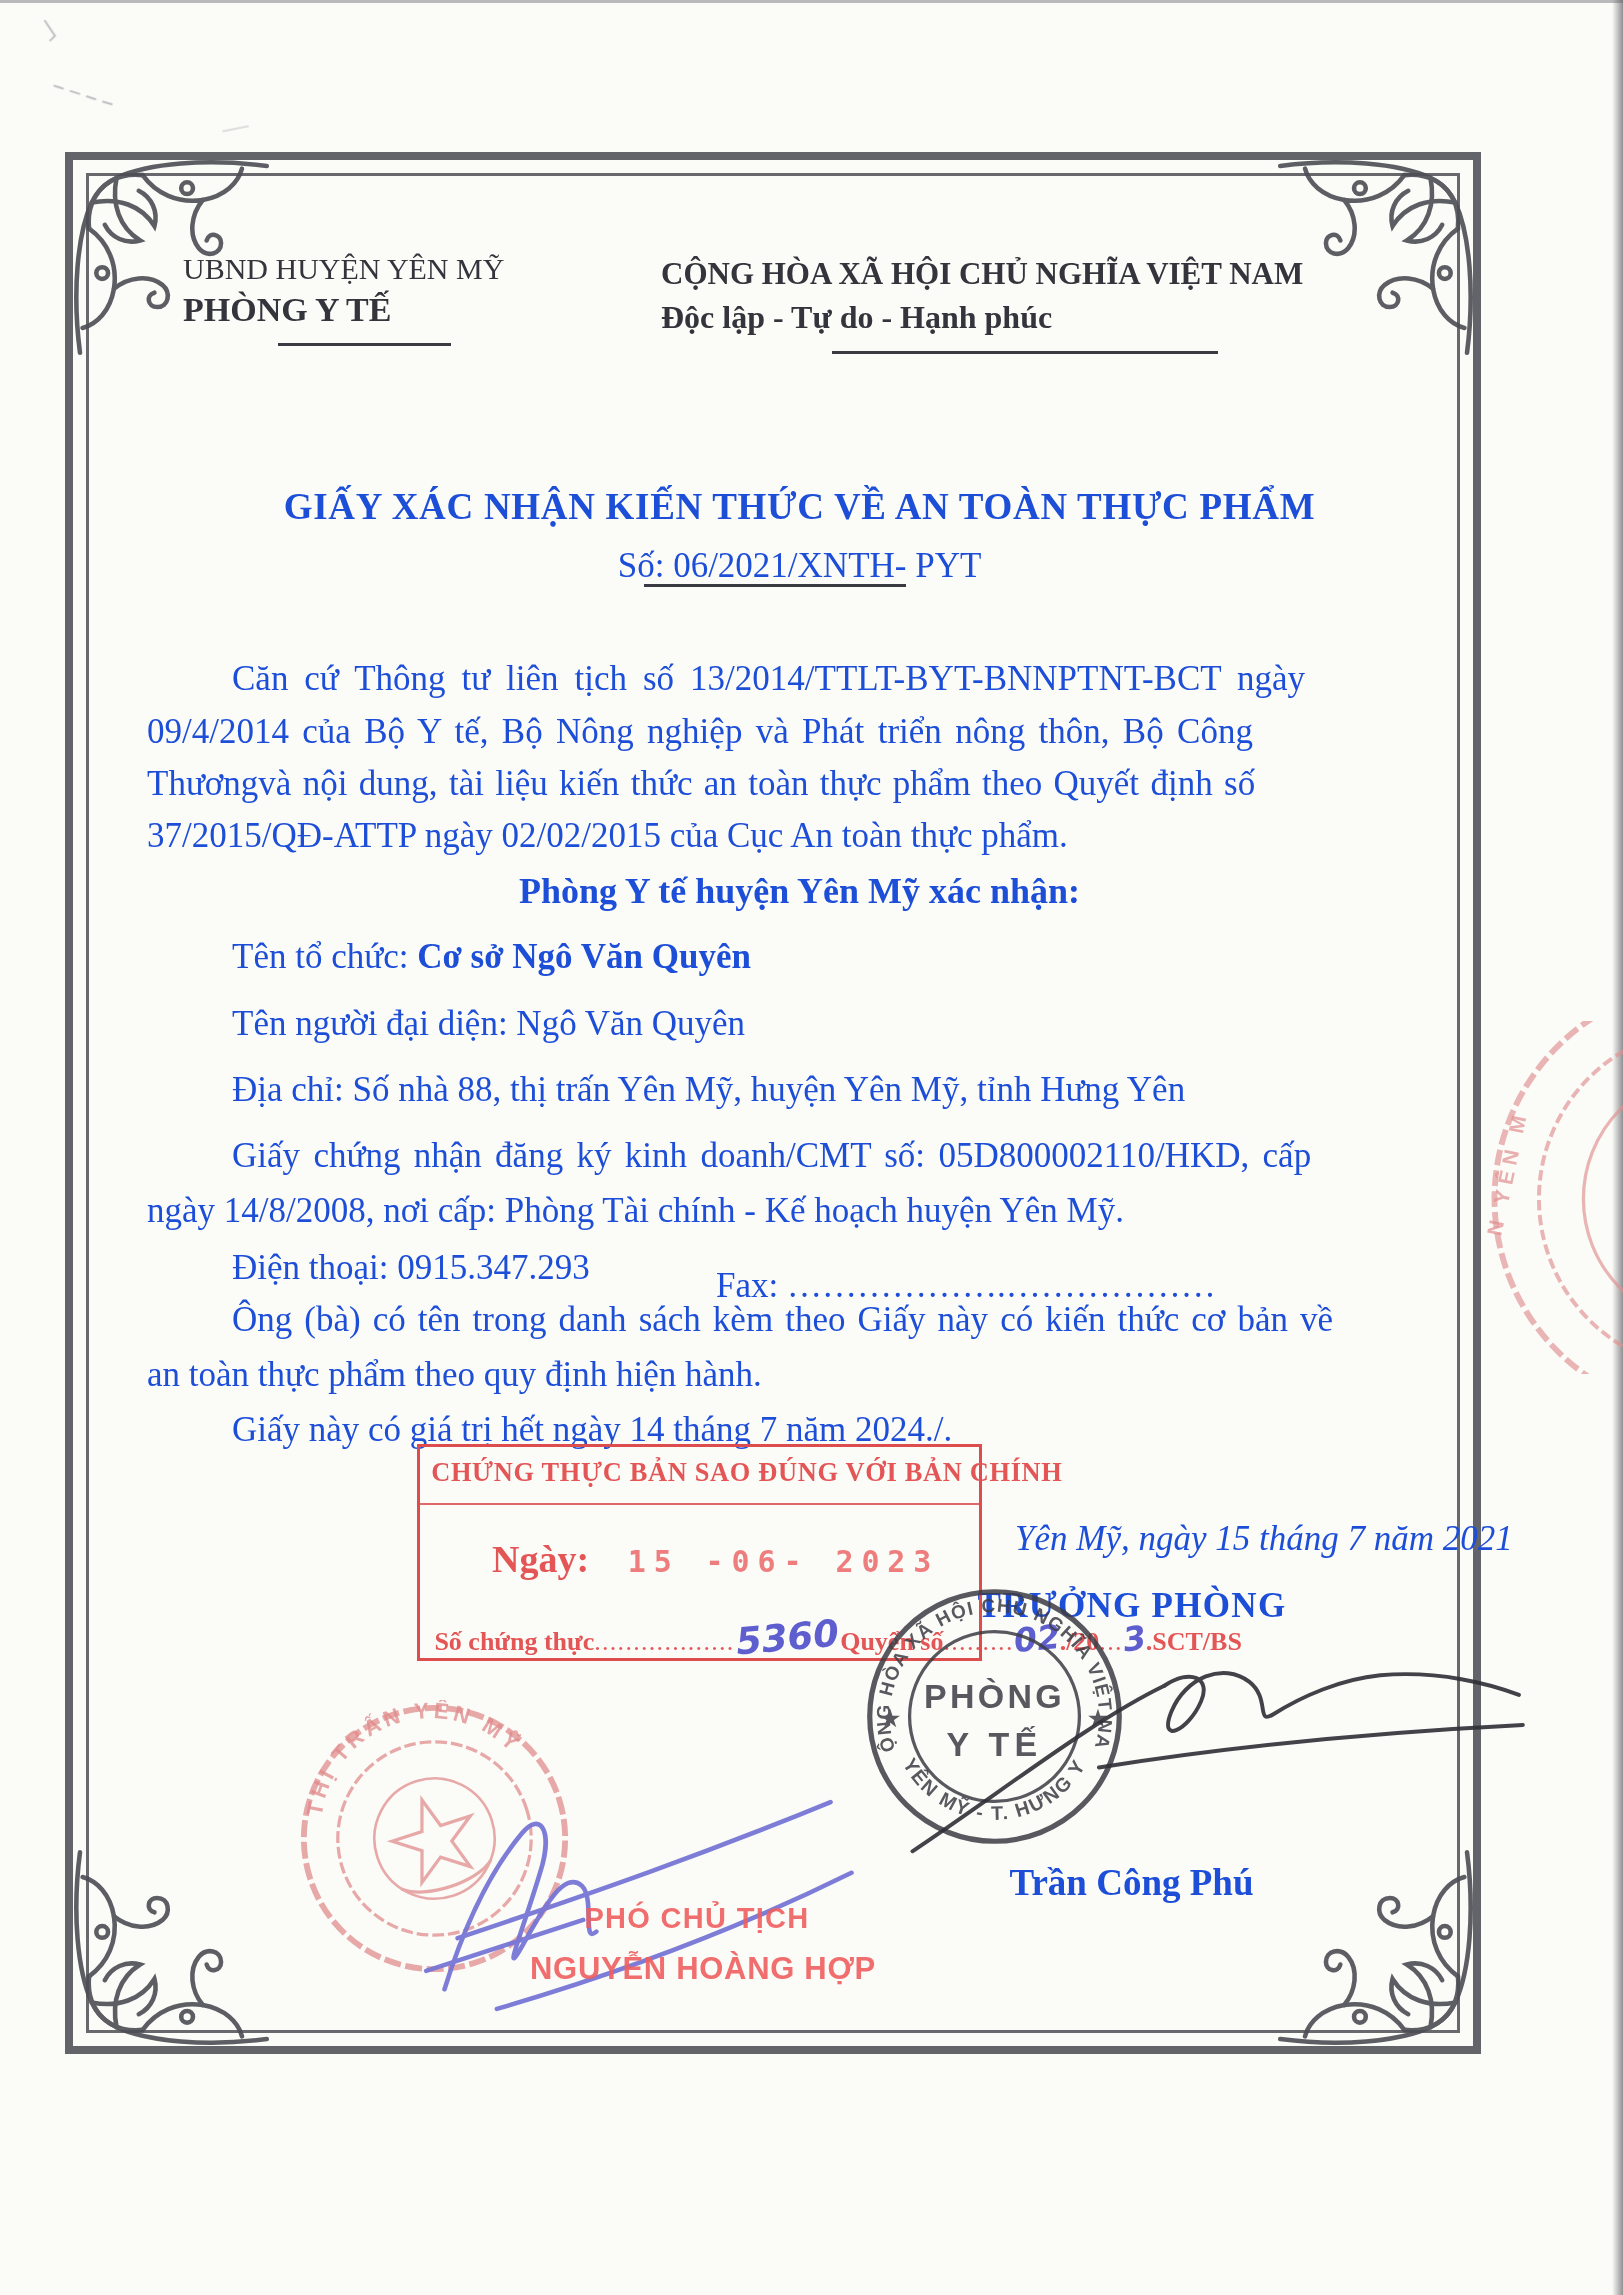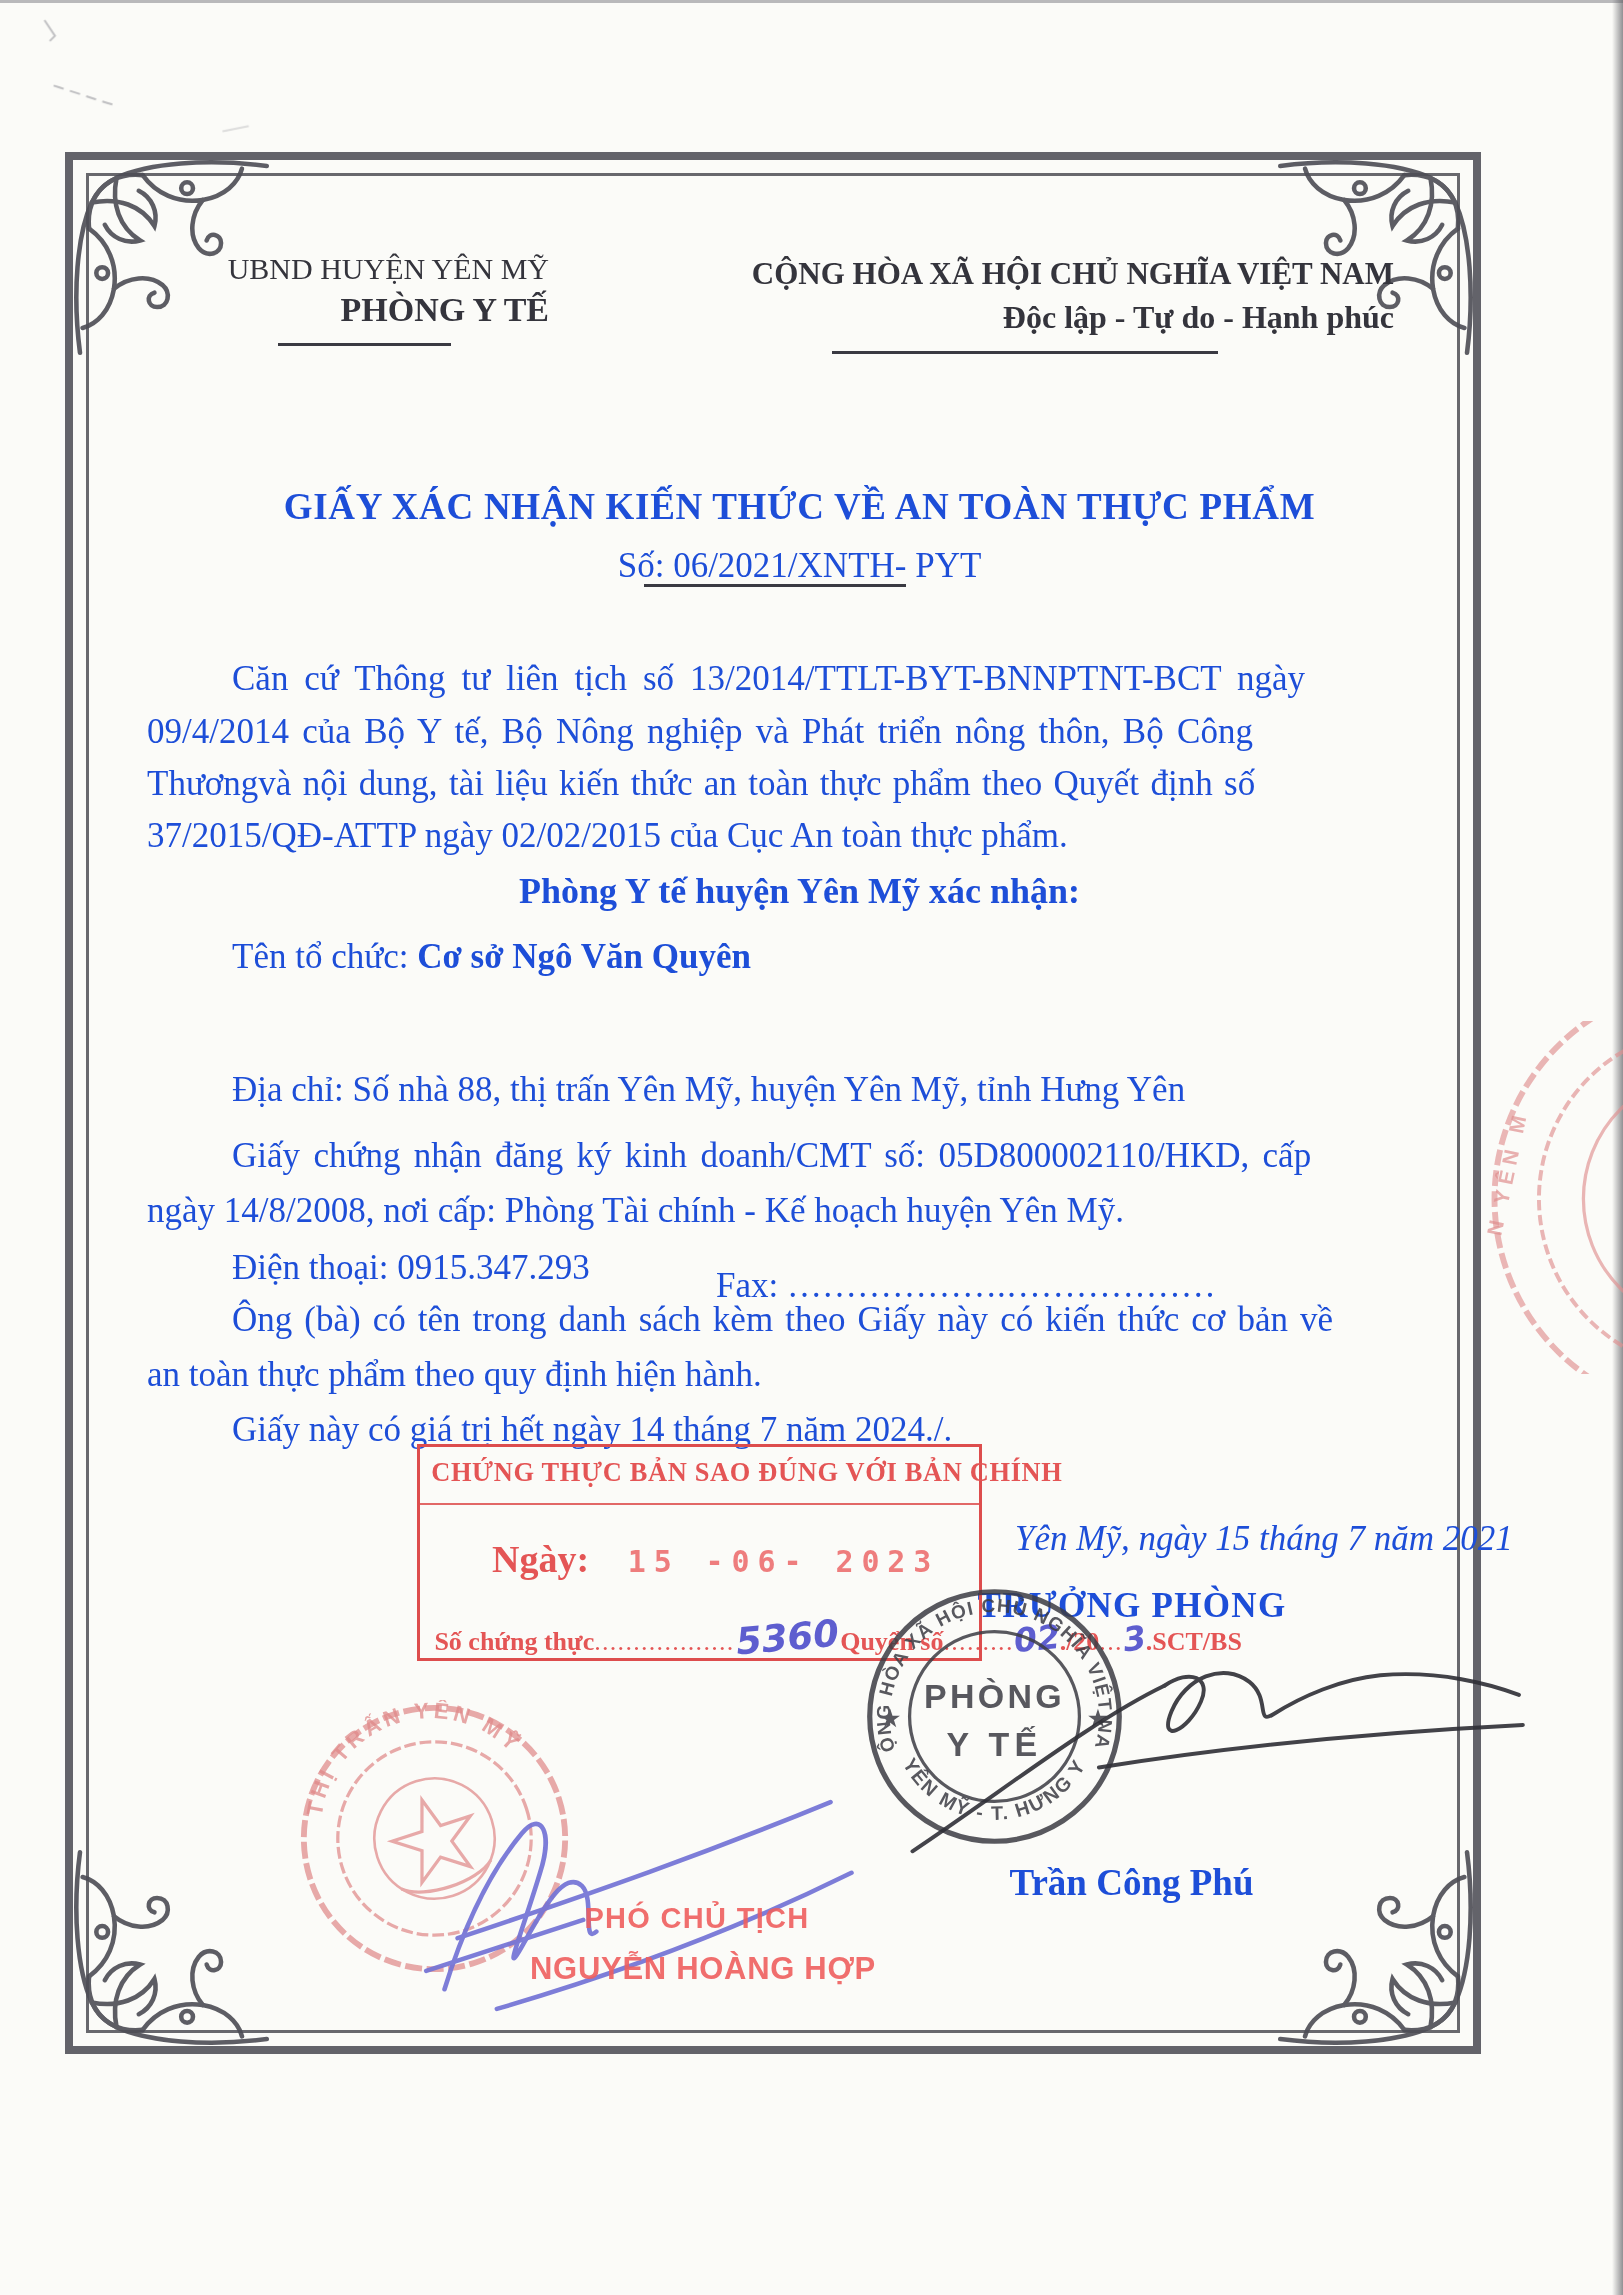--- a/index.html
+++ b/index.html
@@ -9,21 +9,21 @@
   .line{position:absolute;font-size:35px;color:#1d4ed8;white-space:nowrap;}
   .center{text-align:center;}
   .bold{font-weight:bold;}
   
   .frame-outer{position:absolute;left:65px;top:152px;width:1416px;height:1902px;
                border:8.5px solid #4d4d55;box-sizing:border-box;opacity:.88;}
   .frame-inner{position:absolute;left:86px;top:173px;width:1374px;height:1860px;
                border:3.3px solid #4d4d55;box-sizing:border-box;opacity:.85;}
   .corner{position:absolute;width:209px;height:209px;opacity:.9;}
   
-  .hblock{position:absolute;text-align:right;white-space:nowrap;}
+  .hblock{position:absolute;text-align:left;white-space:nowrap;}
   .rule{position:absolute;background:#3a3a42;height:2.6px;}
   
   #cert-box{position:absolute;left:417px;top:1444px;width:565px;height:217px;
             border:3.3px solid #dd4d4d;box-sizing:border-box;text-decoration:underline;}
   .red{color:#e45555;}
   .cert-heading{position:absolute;left:0;right:0;top:9.2px;text-align:center;
                 font-size:27.5px;font-weight:bold;color:#e45555;transform:scaleX(.96);
                 letter-spacing:0.7px;white-space:nowrap;}
   .cert-rule{position:absolute;left:0;right:0;top:56px;height:2px;background:#dd4d4d;opacity:.85;}
   .stampdate{font-family:"DejaVu Sans Mono", monospace;font-weight:bold;color:#ee7d7d;
@@ -105,20 +105,21 @@
   <div class="line" style="left:232px;top:659px;word-spacing:7.2px;">Căn cứ Thông tư liên tịch số 13/2014/TTLT-BYT-BNNPTNT-BCT ngày</div>
   <div class="line" style="left:147px;top:712px;word-spacing:4.6px;">09/4/2014 của Bộ Y tế, Bộ Nông nghiệp và Phát triển nông thôn, Bộ Công</div>
   <div class="line" style="left:147px;top:764px;word-spacing:2.6px;">Thươngvà nội dung, tài liệu kiến thức an toàn thực phẩm theo Quyết định số</div>
   <div class="line" style="left:147px;top:816px;">37/2015/QĐ-ATTP ngày 02/02/2015 của Cục An toàn thực phẩm.</div>
 
   <div class="line bold center" style="left:147px;top:870px;width:1305px;font-size:36px;">Phòng Y tế huyện Yên Mỹ xác nhận:</div>
 
   <div class="line" style="left:232px;top:937px;">
     <span>Tên tổ chức: </span><span class="bold">Cơ sở Ngô Văn Quyên</span>
   </div>
+  <div class="line" style="left:232px;top:1004px;">Tên người đại diện: Ngô Văn Quyên</div>
   <div class="line" style="left:232px;top:1070px;">Địa chỉ: Số nhà 88, thị trấn Yên Mỹ, huyện Yên Mỹ, tỉnh Hưng Yên</div>
   <div class="line" style="left:232px;top:1136px;word-spacing:4.6px;">Giấy chứng nhận đăng ký kinh doanh/CMT số: 05D800002110/HKD, cấp</div>
   <div class="line" style="left:147px;top:1191px;font-family:Liberation Serif, serif;">ngày 14/8/2008, nơi cấp: Phòng Tài chính - Kế hoạch huyện Yên Mỹ.</div>
   <div class="line" style="left:232px;top:1248px;">Điện thoại: 0915.347.293</div>
   <div class="line" style="left:716px;top:1248px;margin-top:18px;">Fax: ……………….………………</div>
   <div class="line" style="left:232px;top:1300px;word-spacing:3.3px;">Ông (bà) có tên trong danh sách kèm theo Giấy này có kiến thức cơ bản về</div>
   <div class="line" style="left:147px;top:1355px;">an toàn thực phẩm theo quy định hiện hành.</div>
   <div class="line" style="left:232px;top:1410px;">Giấy này có giá trị hết ngày 14 tháng 7 năm 2024./.</div>
 
   <div class="line" style="left:1015px;top:1519px;font-size:35px;font-style:italic;">Yên Mỹ, ngày 15 tháng 7 năm 2021</div>

